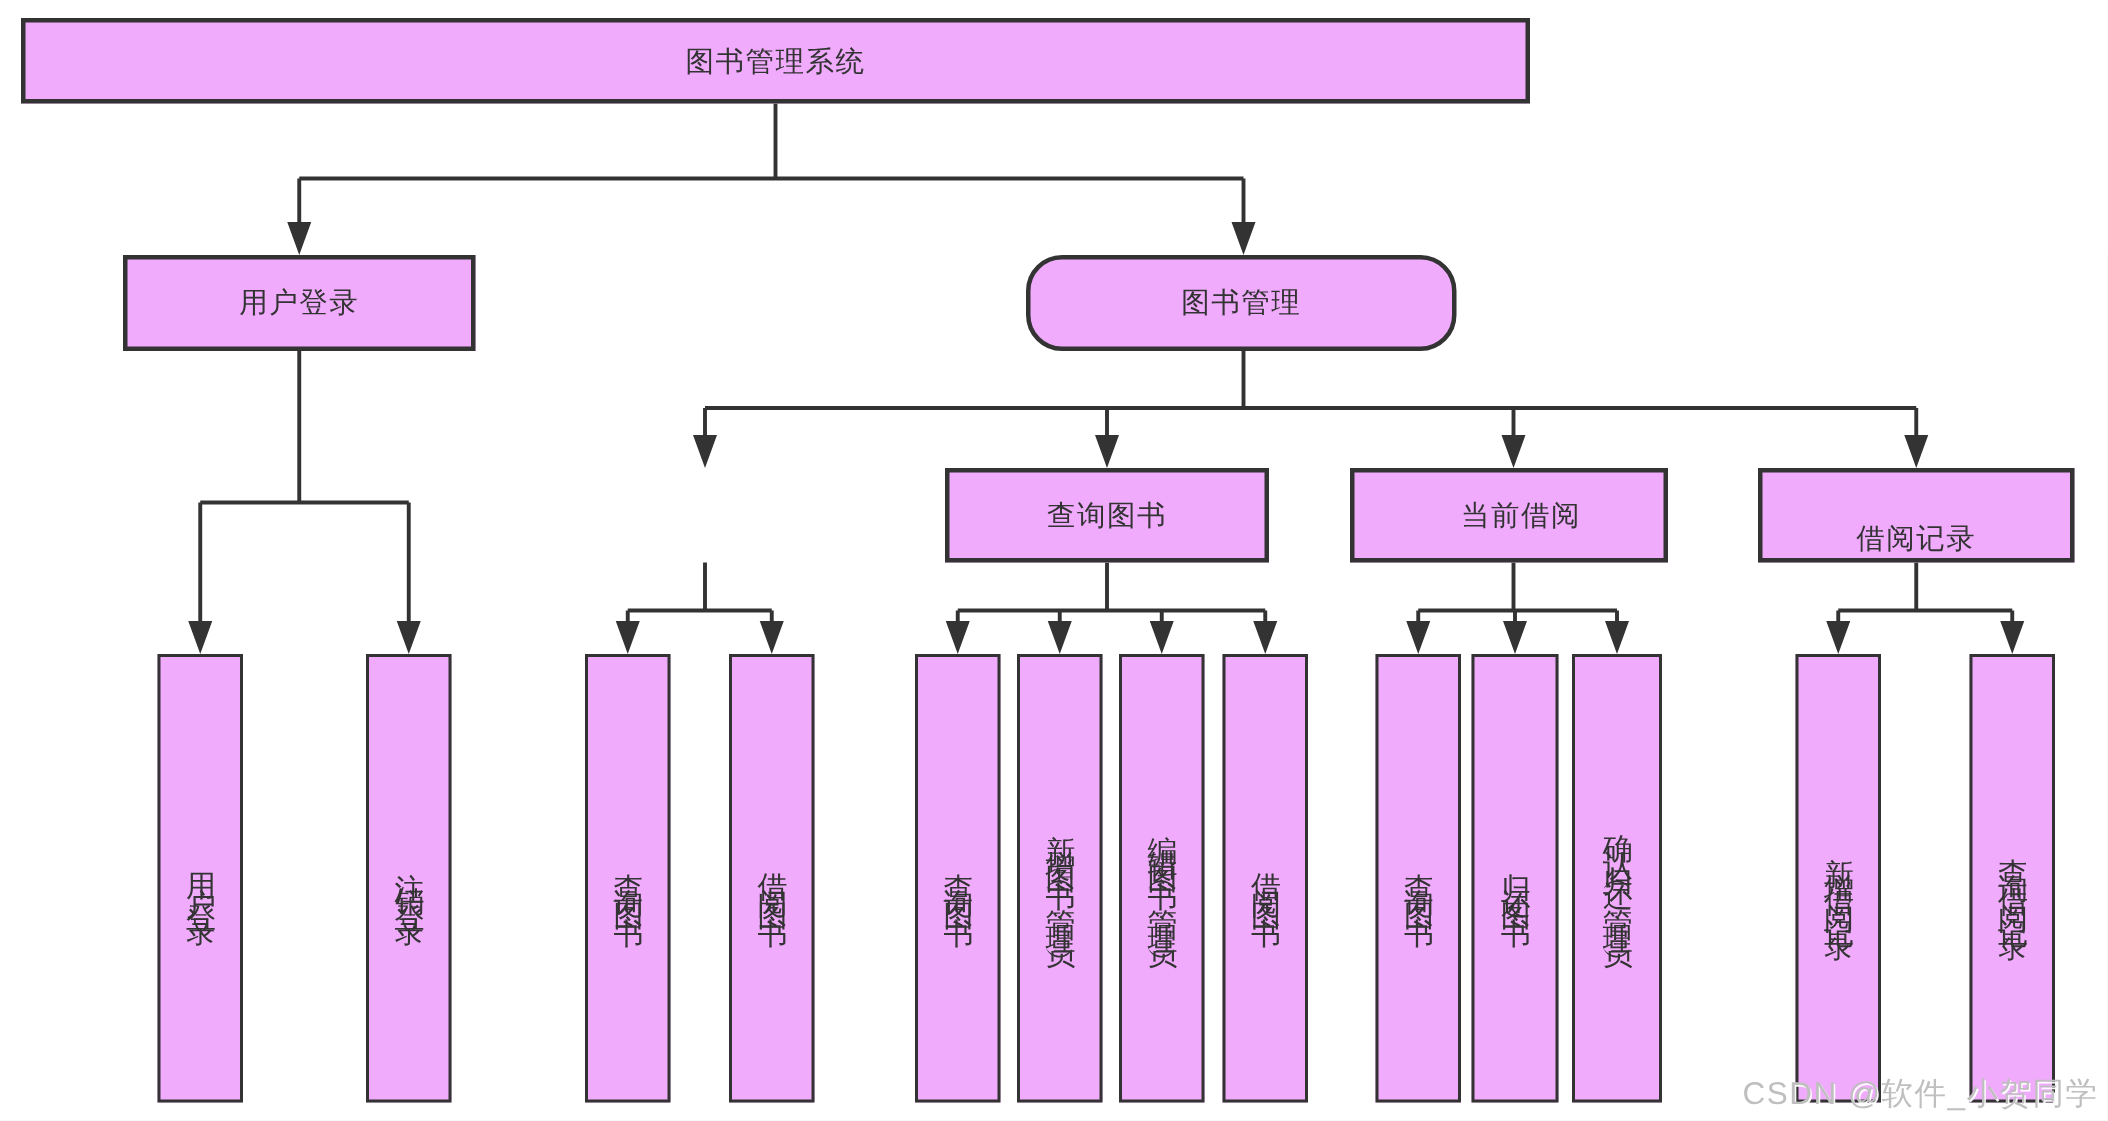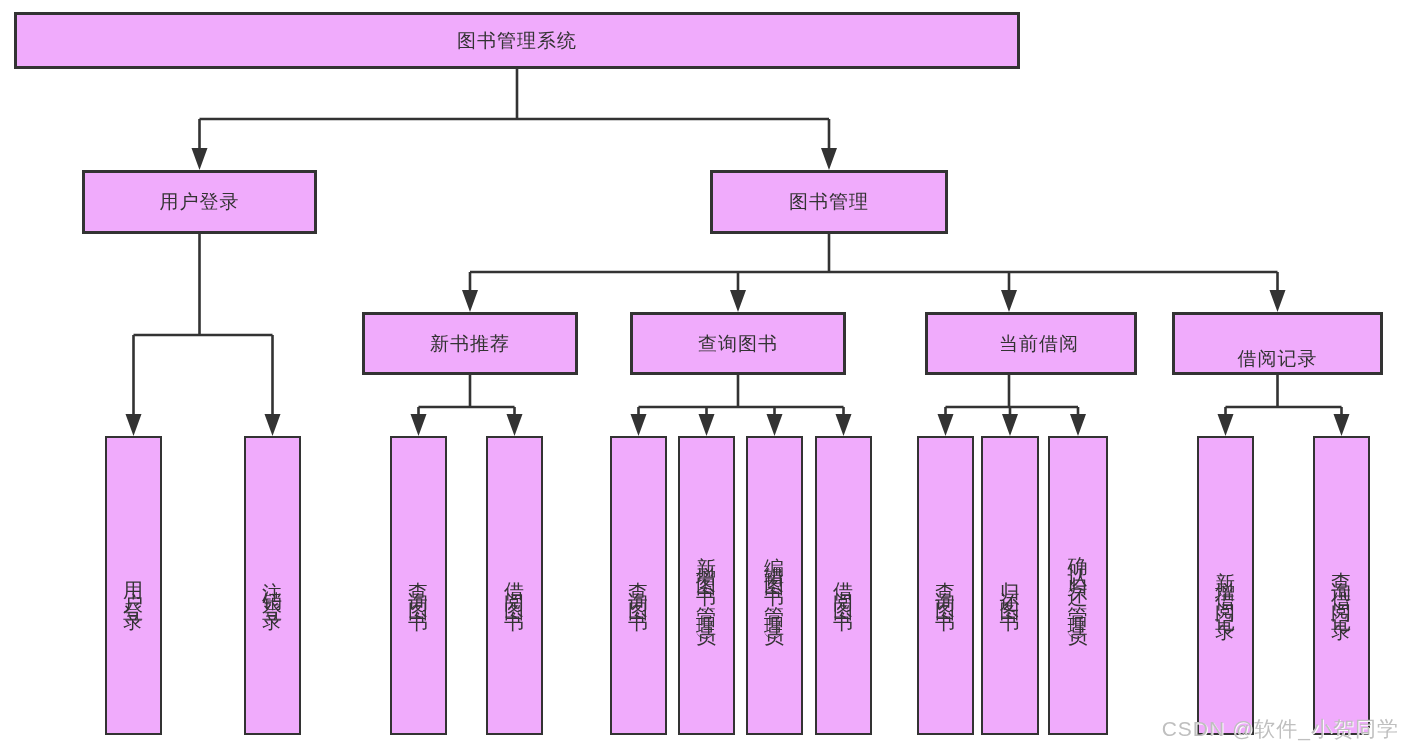--- a/index.html
+++ b/index.html
@@ -85,31 +85,28 @@
       M1333.5 414 L1349.5 414 L1341.5 436 Z"></path>
   </svg>
 
   <div class="node" style="left:14px;top:12px;width:1006px;height:57px;">
     <span>图书管理系统</span>
   </div>
 
   <div class="node" style="left:82px;top:170px;width:235px;height:64px;">
     <span>用户登录</span>
   </div>
-  <div class="node" style="left:710px;top:170px;width:238px;height:64px;">
+  <div class="node" style="left:684px;top:170px;width:287px;height:64px;border-radius:24px;">
     <span>图书管理</span>
   </div>
 
-  <div class="node" style="left:362px;top:312px;width:216px;height:63px;">
-    <span>新书推荐</span>
-  </div>
   <div class="node" style="left:630px;top:312px;width:216px;height:63px;">
     <span>查询图书</span>
   </div>
-  <div class="node" style="left:925px;top:312px;width:212px;height:63px;padding-left:16px;">
+  <div class="node" style="left:900px;top:312px;width:212px;height:63px;padding-left:16px;">
     <span>当前借阅</span>
   </div>
   <div class="node" style="left:1172px;top:312px;width:211px;height:63px;align-items:flex-end;">
     <span>借阅记录</span>
   </div>
 
   <div class="node leaf" style="left:105px;top:436px;width:57px;height:299px;">
     <span class="vtext">用户登录</span>
   </div>
   <div class="node leaf" style="left:244px;top:436px;width:57px;height:299px;">

